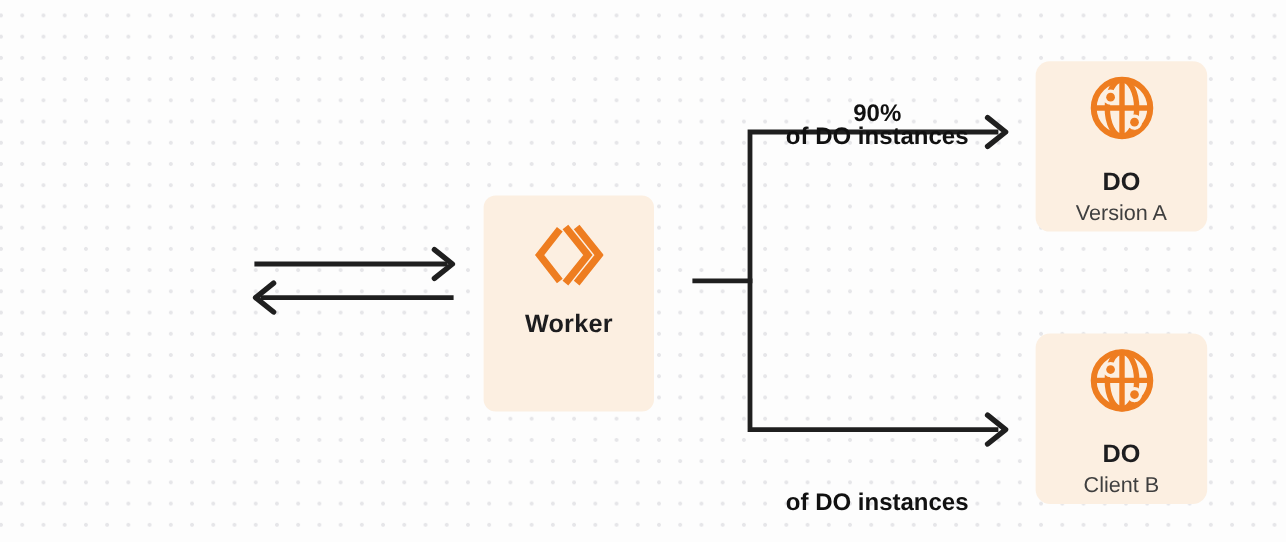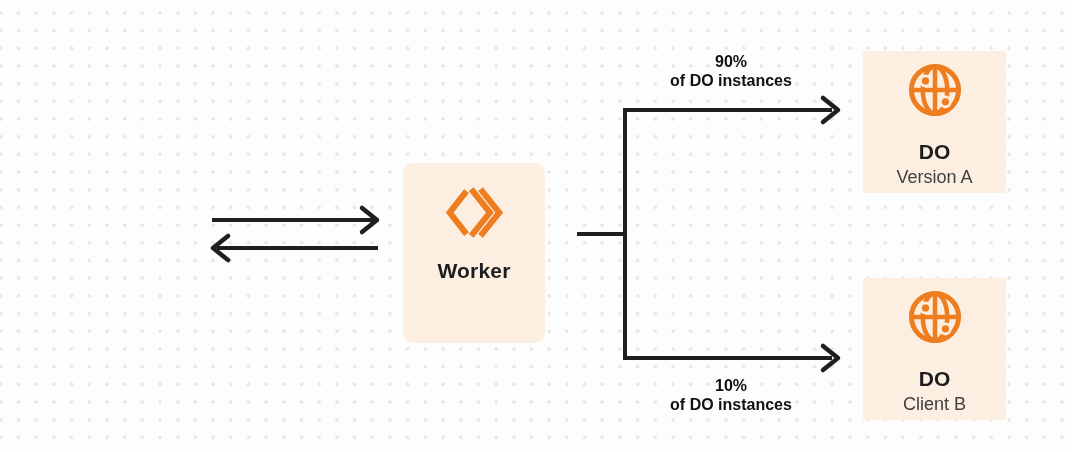--- a/index.html
+++ b/index.html
@@ -48,21 +48,21 @@
   }
   .worker{
     left:403px;top:163px;width:142px;height:180px;
     background:var(--node-cream);
     padding-top:23px;
   }
   .worker .node-label{margin-top:18px;}
   .do-node{
     width:143px;height:142px;
     background:var(--node-cream);
-    border-radius:2px;
+    border-radius:12px;
     padding-top:10px;
   }
   .do-a{left:863px;top:51px;}
   .do-b{left:863px;top:278px;}
   .do-title{
     font-size:21px;font-weight:700;color:var(--text-dark);
     margin-top:22px;line-height:1;
   }
   .do-subtitle{
     font-size:18px;font-weight:400;color:var(--text-secondary);
@@ -71,22 +71,23 @@
   .icon-workers{width:58px;height:55px;display:block;}
   .icon-workers polyline{stroke:var(--accent);stroke-width:6.5;fill:none;}
   .icon-globe{width:58px;height:58px;display:block;}
   .icon-globe .g-stroke{stroke:var(--accent);fill:none;}
   .icon-globe .g-halo{fill:var(--node-cream);}
   .icon-globe .g-dot{fill:var(--accent);}
 
   .split-label{
     position:absolute;left:606px;width:250px;
     text-align:center;
-    font-size:16px;font-weight:700;color:#111;
+    font-size:20px;font-weight:700;color:#111;
     line-height:19px;
+    margin-top:34px;
   }
   .split-label-top{top:52px;}
   .split-label-bottom{top:376px;}
   .split-label span{display:block;}
 </style>
 </head>
 <body>
 
 <div class="canvas">
 
@@ -114,21 +115,20 @@
     </svg>
     <span class="node-label">Worker</span>
   </div>
 
   <div class="split-label split-label-top">
     <span>90%</span>
     <span>of DO instances</span>
   </div>
 
   <div class="split-label split-label-bottom">
-    <span>10%</span>
     <span>of DO instances</span>
   </div>
 
   <div class="node do-node do-a">
     <svg class="icon-globe" viewBox="0 0 64 64" xmlns="http://www.w3.org/2000/svg">
       <circle class="g-stroke" cx="32" cy="32" r="26" stroke-width="5.5"></circle>
       <line class="g-stroke" x1="6" y1="32" x2="58" y2="32" stroke-width="5"></line>
       <line class="g-stroke" x1="32" y1="6" x2="32" y2="58" stroke-width="5"></line>
       <ellipse class="g-stroke" cx="32" cy="32" rx="13.5" ry="26" stroke-width="5"></ellipse>
       <circle class="g-halo" cx="21.5" cy="22" r="7"></circle>

